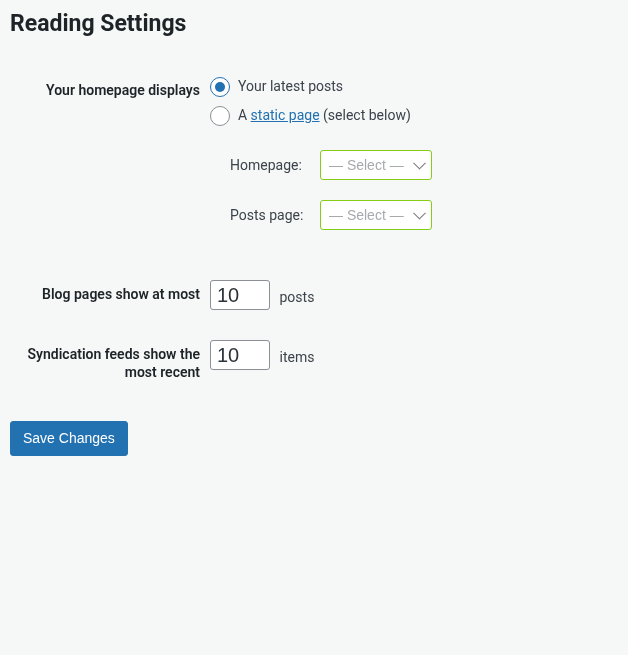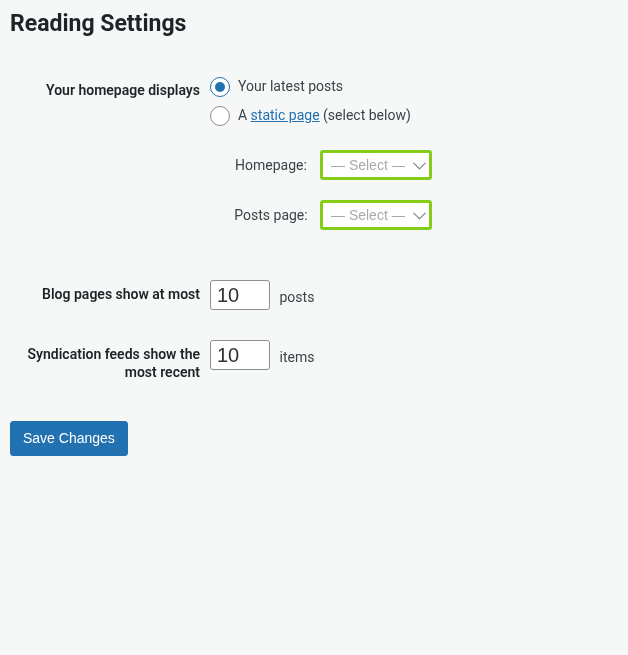--- a/index.html
+++ b/index.html
@@ -79,28 +79,28 @@
     margin-top: 24px;
   }
   .sub-row {
     display: flex;
     align-items: center;
     margin-bottom: 20px;
     padding-left: 20px;
   }
   .sub-label {
     width: 90px;
-    text-align: center;
+    text-align: left;
     padding-right: 8px;
     color: #3c434a;
   }
   select.select {
     width: 112px;
     height: 30px;
-    border: 3px solid #84cc16;
+    border: 1px solid #84cc16;
     border-radius: 3px;
     background: #fff;
     padding: 0 24px 0 8px;
     font-size: 14px;
     color: #a7aaad;
     appearance: none;
   }
   .select-wrap {
     position: relative;
     display: inline-block;

